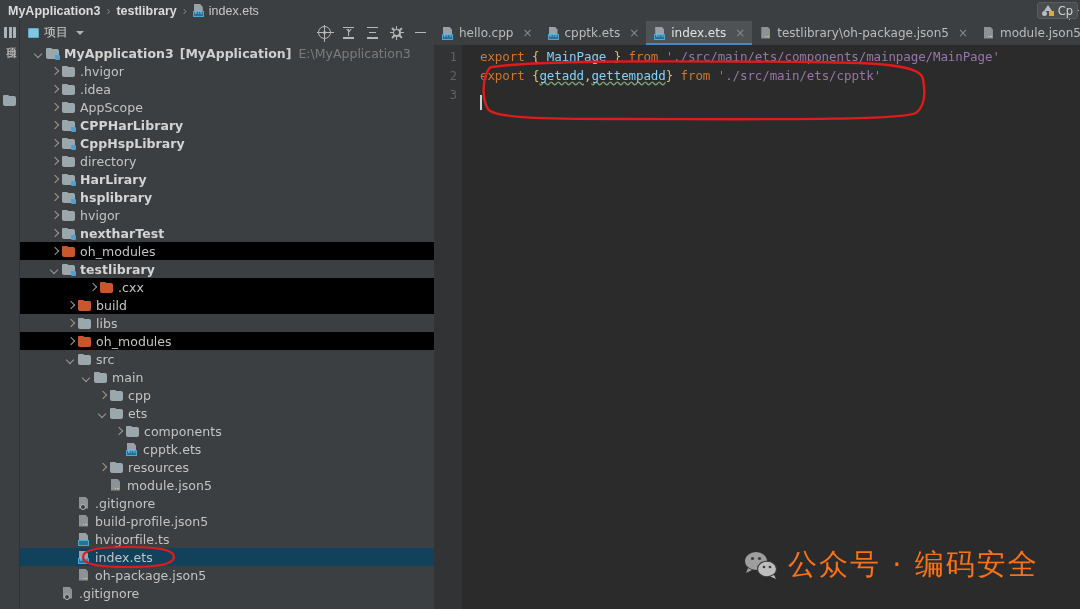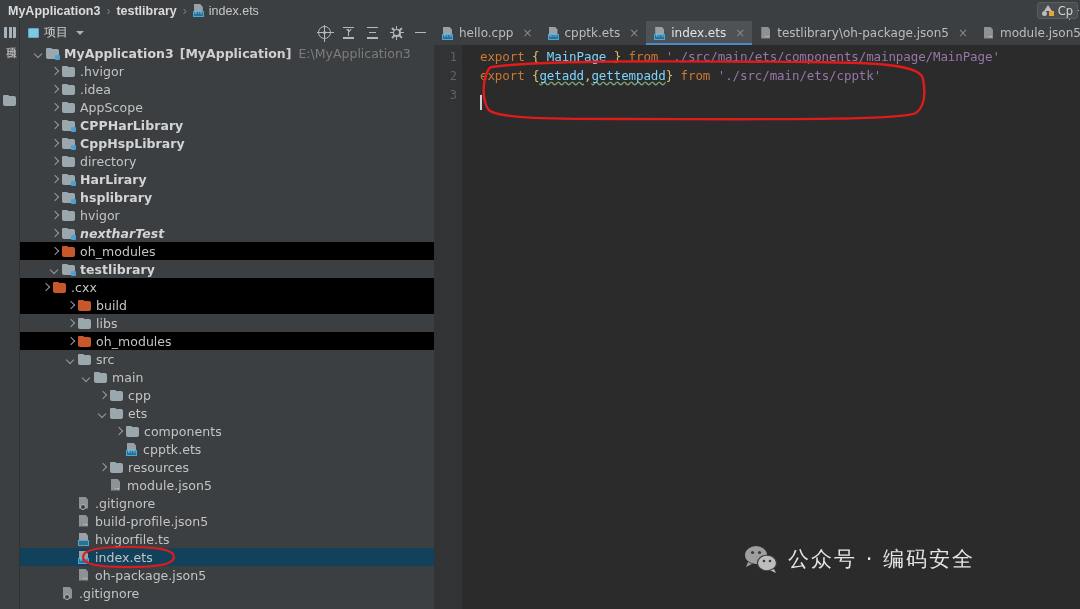--- a/index.html
+++ b/index.html
@@ -169,21 +169,21 @@
   
   #code-annotation{position:absolute;left:18px;top:14px;width:450px;height:63px;pointer-events:none;}
   
   #tree-annotation{position:absolute;left:56px;top:524px;width:102px;height:24px;pointer-events:none;}
   
   #watermark{
     position:absolute;left:744px;top:545px;display:flex;align-items:center;gap:10px;
   }
   #wm-logo{width:34px;height:28px;position:relative;}
   #wm-text{
-    font-size:21px;color:#e5e5e5;font-family:"DejaVu Sans",sans-serif;letter-spacing:2px;white-space:nowrap;
+    font-size:29px;color:#f97316;font-family:"DejaVu Sans",sans-serif;letter-spacing:2px;white-space:nowrap;
   }
   
   #run-config{
     position:absolute;right:2px;top:2px;height:17px;display:flex;align-items:center;gap:4px;
     background:#4a4d4f;border:1px solid #5a5d5f;border-radius:3px;padding:0 4px;box-sizing:border-box;
   }
   #run-config-label{font-size:11.5px;color:#d6d6d6;font-family:"DejaVu Sans",sans-serif;}
   .cfg-ico{width:12px;height:11px;position:relative;}
   .cfg-ico .t{position:absolute;left:2.5px;top:0;width:0;height:0;border-left:4px solid transparent;border-right:4px solid transparent;border-bottom:6px solid #b9bcc0;}
   .cfg-ico .c{position:absolute;left:0;bottom:0;width:5px;height:5px;background:#b9bcc0;border-radius:50%;}
@@ -332,21 +332,21 @@
         <span class="tlabel bold">hsplibrary</span>
       </div>
       <div class="trow" style="padding-left: 30px; align-items: center;">
         <span class="arrow closed"></span>
         <span class="ico folder-ico ticon">
           <span class="tab"></span>
           <span class="fd"></span>
         </span>
         <span class="tlabel">hvigor</span>
       </div>
-      <div class="trow" style="padding-left: 30px; font-style: italic;">
+      <div class="trow" style="padding-left: 30px;">
         <span class="arrow closed"></span>
         <span class="ico folder-ico mod ticon">
           <span class="tab"></span>
           <span class="fd"></span>
         </span>
         <span class="tlabel bold">nextharTest</span>
       </div>
       <div class="trow excluded" style="padding-left: 30px;">
         <span class="arrow closed"></span>
         <span class="ico folder-ico excl ticon">
@@ -356,21 +356,21 @@
         <span class="tlabel">oh_modules</span>
       </div>
       <div class="trow" style="padding-left: 30px;">
         <span class="arrow open"></span>
         <span class="ico folder-ico mod ticon">
           <span class="tab"></span>
           <span class="fd"></span>
         </span>
         <span class="tlabel bold">testlibrary</span>
       </div>
-      <div class="trow excluded" style="padding-left: 21px;">
+      <div class="trow excluded" style="padding-left: 68px;">
         <span class="arrow closed"></span>
         <span class="ico folder-ico excl ticon">
           <span class="tab"></span>
           <span class="fd"></span>
         </span>
         <span class="tlabel">.cxx</span>
       </div>
       <div class="trow excluded" style="padding-left: 46px;">
         <span class="arrow closed"></span>
         <span class="ico folder-ico excl ticon">

